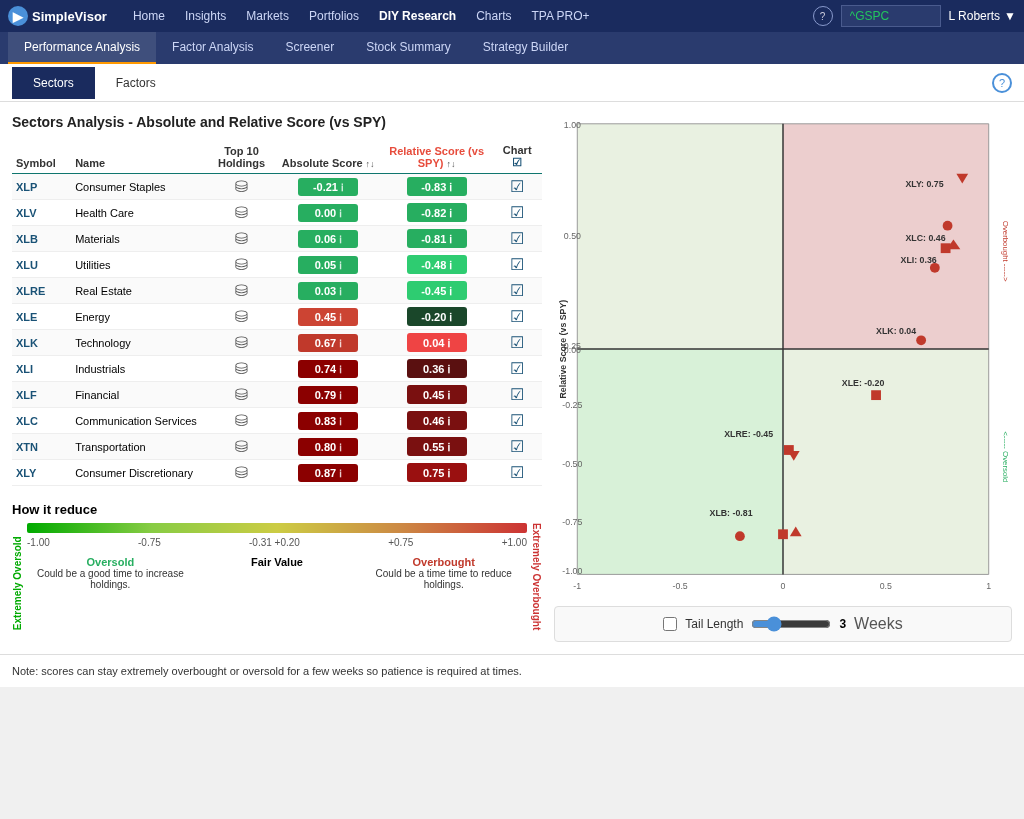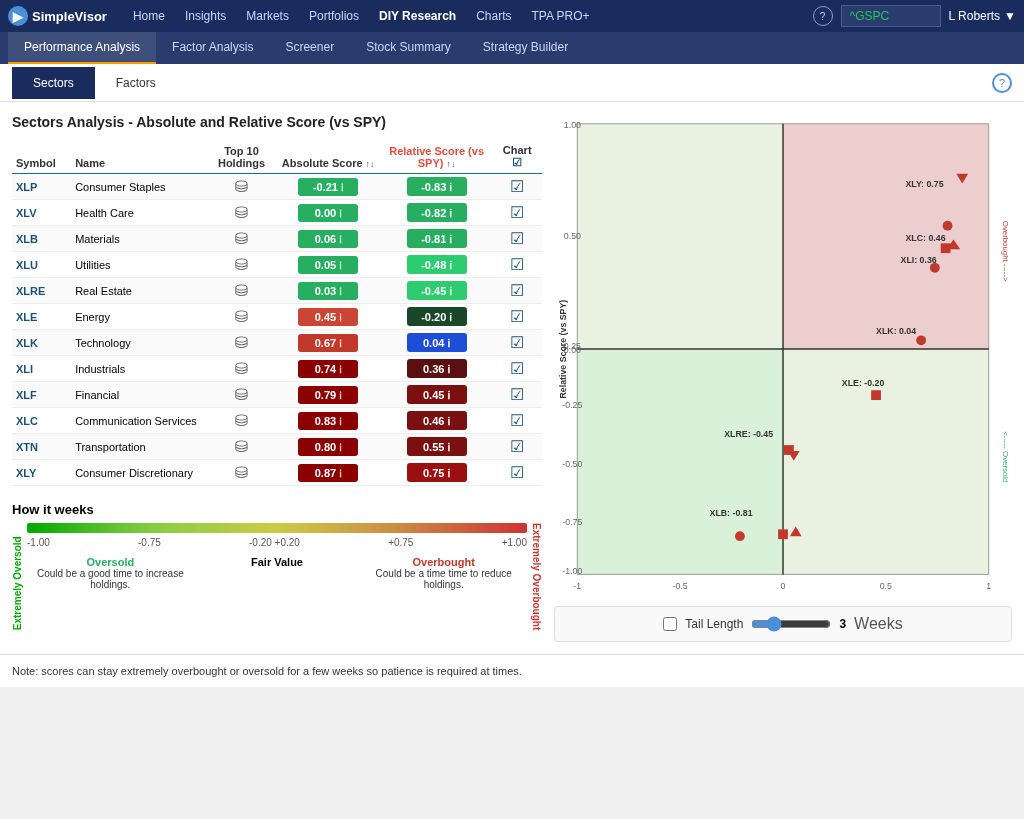--- a/index.html
+++ b/index.html
@@ -321,21 +321,21 @@
           <tr>
       <td><span class="symbol">XLK</span></td>
       <td>Technology</td>
       <td class="td-holdings"><span style="color:#555;font-size:16px;">⛁</span></td>
       <td class="td-abs">
         <span class="score-badge" style="background:#c0392b;">
           0.67 <span class="info-icon">ℹ</span>
         </span>
       </td>
       <td class="td-rel">
-        <span class="rel-badge" style="background:#1d4ed8;align-items:center;">
+        <span class="rel-badge" style="background:#ef4444;align-items:center;">
           0.04 <span class="info-icon">ℹ</span>
         </span>
       </td>
       <td class="td-chart checkbox-cell">
         <span style="color:#1a5276;font-size:16px;">☑</span>
       </td>
     </tr>
           <tr>
       <td><span class="symbol">XLI</span></td>
       <td>Industrials</td>
@@ -423,29 +423,29 @@
         </span>
       </td>
       <td class="td-chart checkbox-cell">
         <span style="color:#1a5276;font-size:16px;">☑</span>
       </td>
     </tr>
         </tbody>
     </table>
 
     <div class="how-it-works">
-      <div class="how-title">How it weeks</div>
+      <div class="how-title">How it reduce</div>
       <div class="scale-row">
         <div class="vertical-label-left">Extremely Oversold</div>
         <div class="scale-inner">
           <div class="gradient-bar"></div>
           <div class="scale-labels">
             <span>-1.00</span>
             <span>-0.75</span>
-            <span>-0.20 +0.20</span>
+            <span>-0.31 +0.20</span>
             <span>+0.75</span>
             <span>+1.00</span>
           </div>
           <div class="scale-desc">
             <div class="scale-section">
               <div class="oversold-label" style="color:#27ae60;font-weight:bold;font-size:11px;">Oversold</div>
               <div style="font-size:10px;color:#333;">Could be a good time to increase holdings.</div>
             </div>
             <div class="scale-section">
               <div style="font-weight:bold;font-size:11px;">Fair Value</div>

